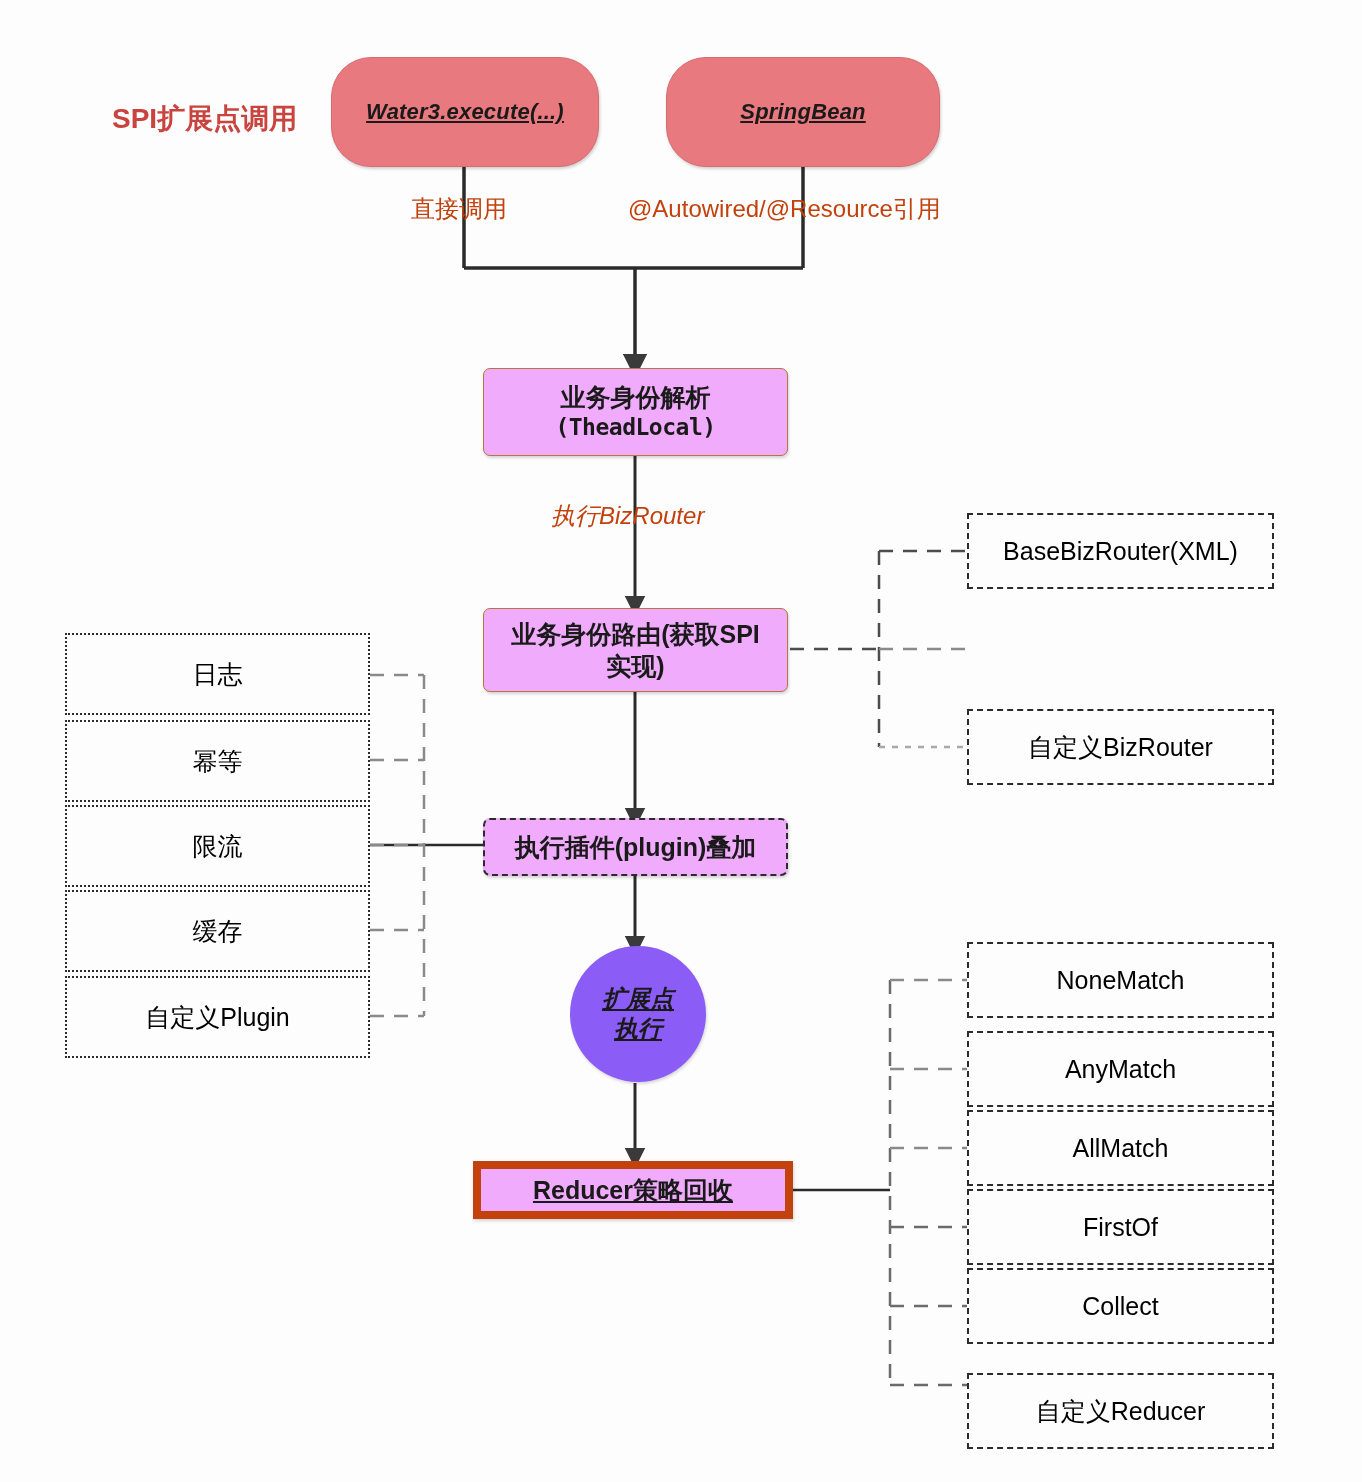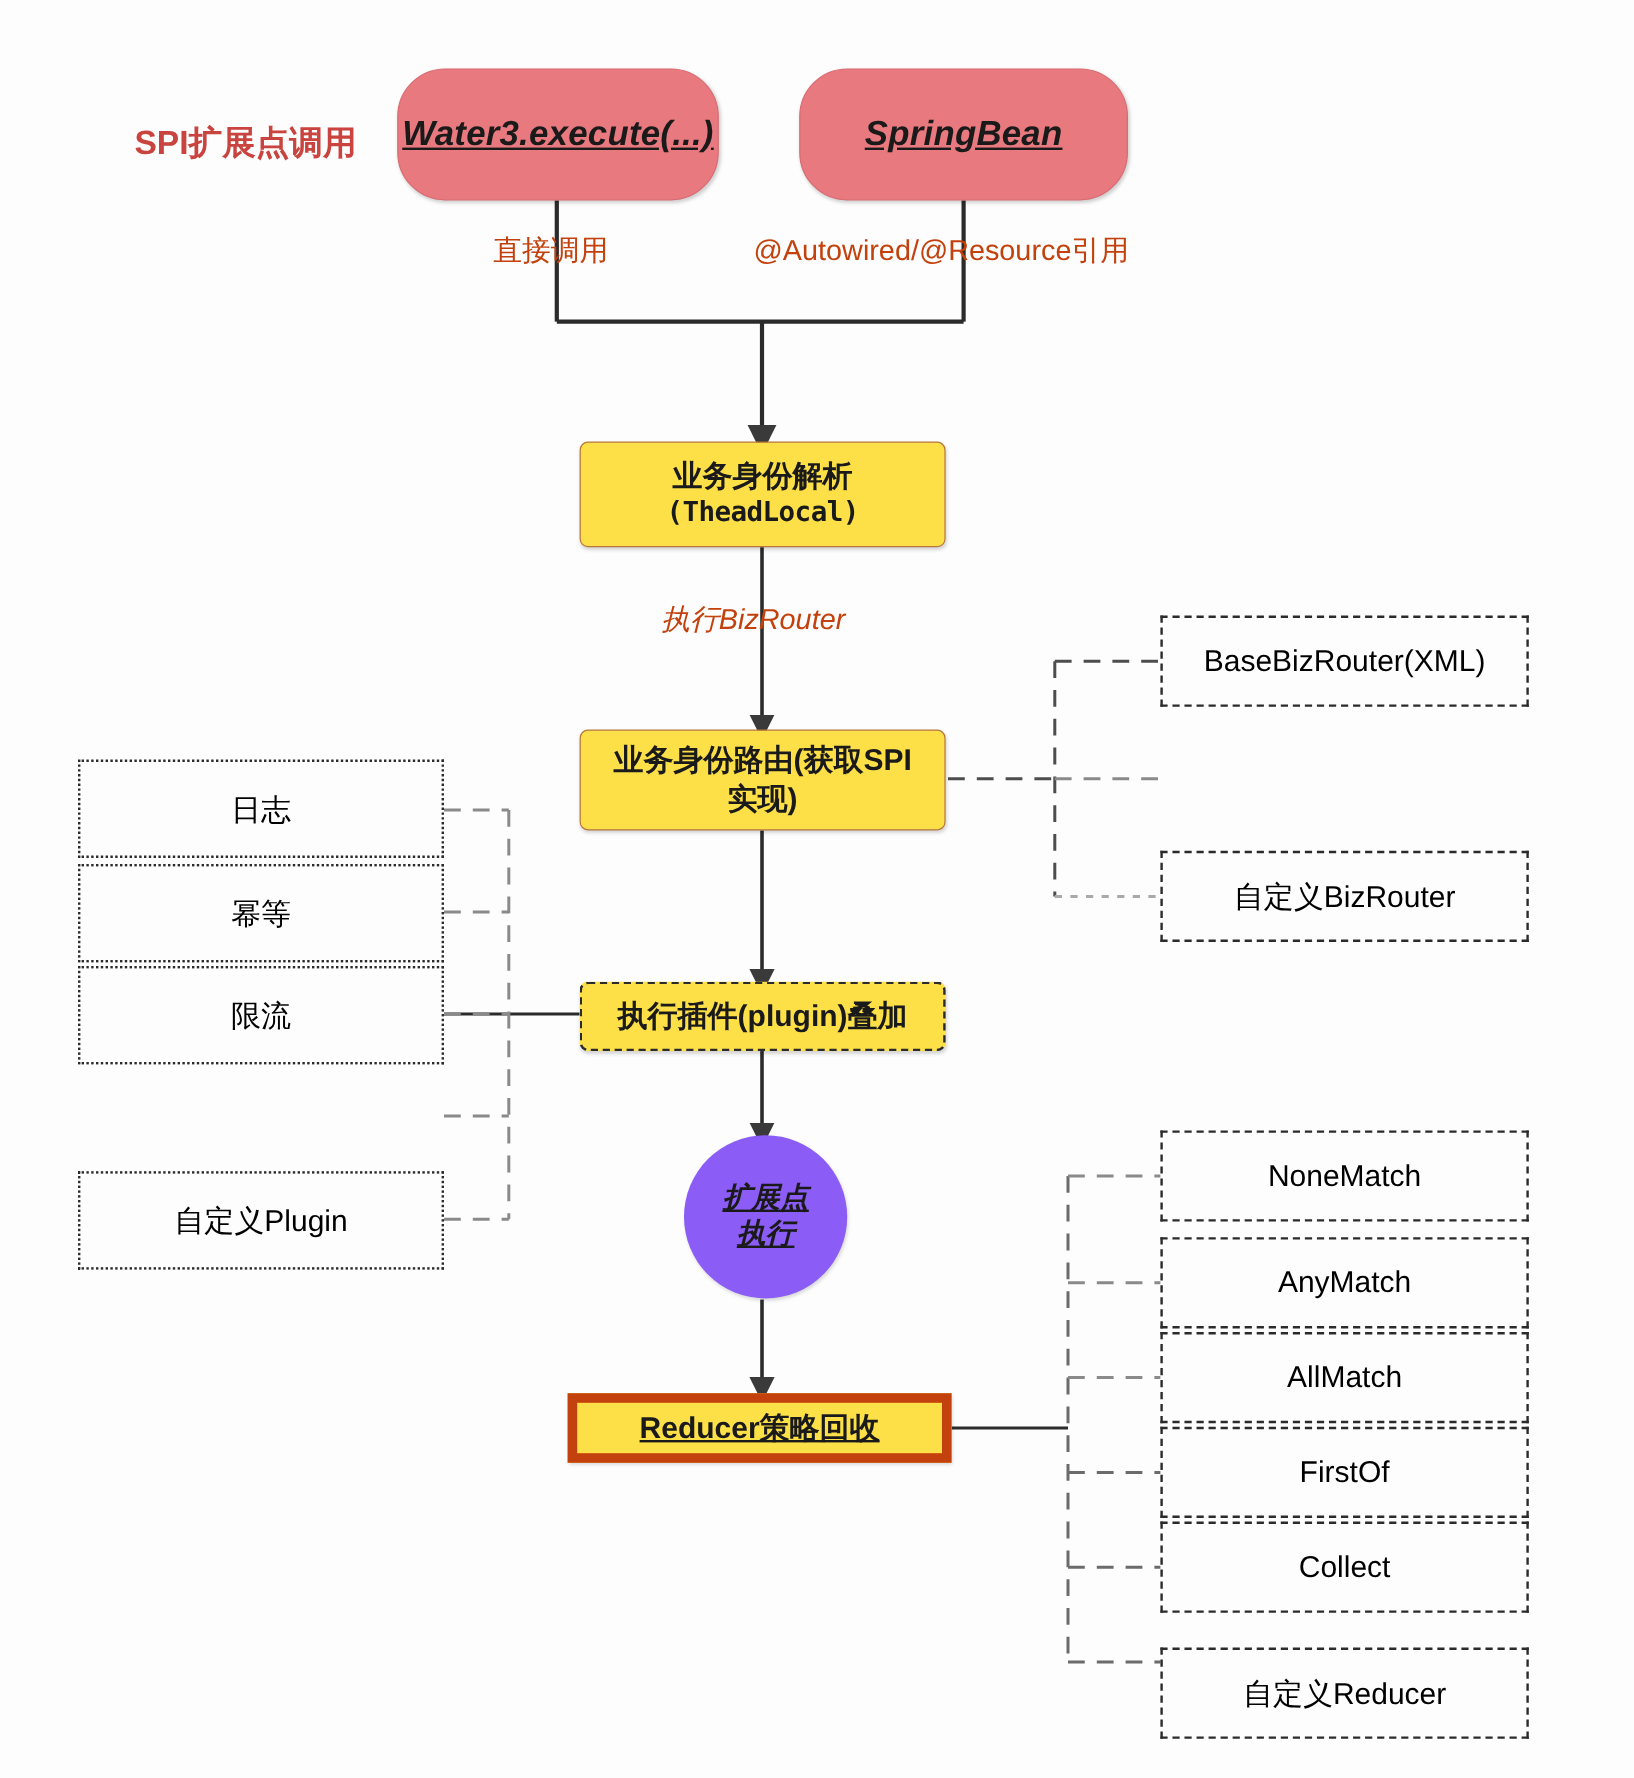--- a/index.html
+++ b/index.html
@@ -35,28 +35,28 @@
   }
 
   
   .entry {
     background: #e8797f;
     border: 1px solid #d96a71;
     border-radius: 40px;
     box-shadow: 1px 2px 3px rgba(0,0,0,0.18);
     font-style: italic;
     font-weight: bold;
-    font-size: 29px;
+    font-size: 22px;
     text-decoration: underline;
     letter-spacing: 0.2px;
   }
 
   
   .proc {
-    background: #fde047;
+    background: #f0abfc;
     border: 1px solid #b8763a;
     border-radius: 7px;
     font-size: 25px;
     font-weight: bold;
     line-height: 1.3;
     box-shadow: 1px 2px 3px rgba(0,0,0,0.16);
   }
   .proc .mono {
     font-family: "DejaVu Sans Mono", "Liberation Mono", monospace;
     font-size: 23px;
@@ -210,20 +210,23 @@
 
   <div class="node optbox dotted" style="left:65px; top:633px; width:305px; height:82px;">
     <span>日志</span>
   </div>
   <div class="node optbox dotted" style="left:65px; top:720px; width:305px; height:82px;">
     <span>幂等</span>
   </div>
   <div class="node optbox dotted" style="left:65px; top:805px; width:305px; height:82px;">
     <span>限流</span>
   </div>
+  <div class="node optbox dotted" style="left:65px; top:890px; width:305px; height:82px;">
+    <span>缓存</span>
+  </div>
   <div class="node optbox dotted" style="left:65px; top:976px; width:305px; height:82px;">
     <span>自定义Plugin</span>
   </div>
 
   <div class="node optbox dashed" style="left:967px; top:513px; width:307px; height:76px;">
     <span>BaseBizRouter(XML)</span>
   </div>
   <div class="node optbox dashed" style="left:967px; top:709px; width:307px; height:76px;">
     <span>自定义BizRouter</span>
   </div>

